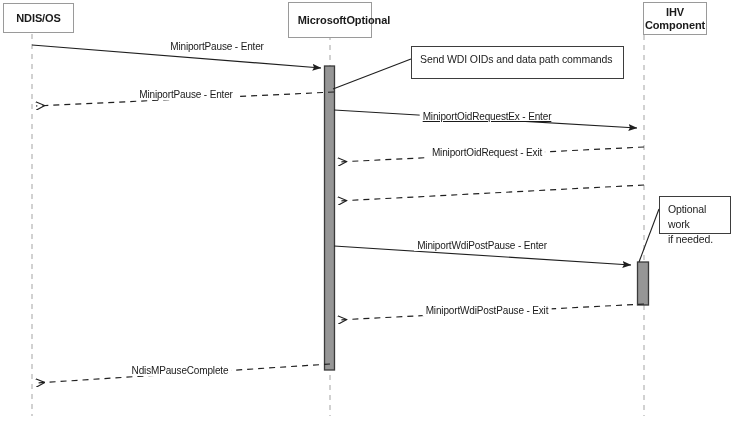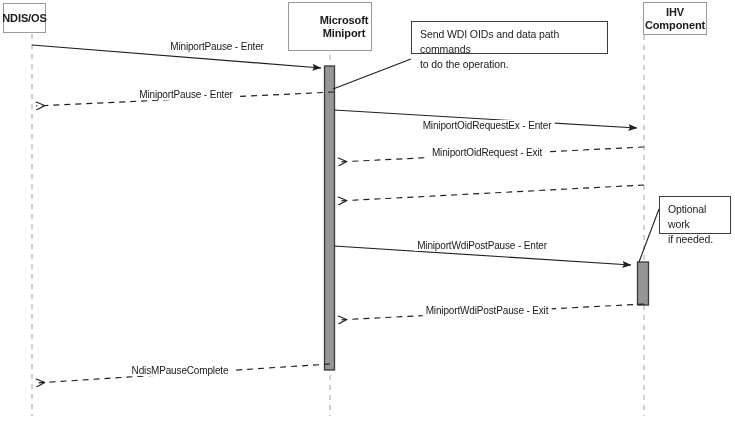--- a/index.html
+++ b/index.html
@@ -106,45 +106,44 @@
 
       <line x1="330" y1="364" x2="36" y2="383" stroke="#1f1f1f" stroke-width="1.15" stroke-dasharray="6 5" marker-end="url(#arrow-open)"></line>
     </g>
 
     <g>
       <line x1="411" y1="59" x2="333" y2="89" stroke="#1f1f1f" stroke-width="1.1"></line>
       <line x1="659" y1="209" x2="639" y2="262" stroke="#1f1f1f" stroke-width="1.1"></line>
     </g>
   </svg>
 
-  <div class="participant-box" style="left:3px; top:3px; width:43px; height:30px;">
+  <div class="participant-box" style="left:3px; top:3px; width:71px; height:30px;">
     <span>NDIS/OS</span>
   </div>
 
-  <div class="participant-box" style="left:288px; top:2px; width:84px; height:49px; flex-direction:column;padding-left:28px;">
+  <div class="participant-box" style="left:288px; top:2px; width:84px; height:36px; flex-direction:row;padding-left:28px;">
     <span>Microsoft</span>
-    <span>Miniport</span>
+    <span>Optional</span>
   </div>
 
   <div class="participant-box" style="left:643px; top:2px; width:64px; height:33px; flex-direction:column;">
     <span>IHV</span>
     <span>Component</span>
   </div>
 
   <div class="msg-label" style="left:186px; top:41px;margin-left:31px;">MiniportPause - Enter</div>
   <div class="msg-label" style="left:186px; top:89px;">MiniportPause - Enter</div>
-  <div class="msg-label" style="left:487px; top:120px;">MiniportOidRequestEx - Enter</div>
+  <div class="msg-label" style="left:487px; top:111px;text-decoration:underline;">MiniportOidRequestEx - Enter</div>
   <div class="msg-label" style="left:487px; top:147px;">MiniportOidRequest - Exit</div>
   <div class="msg-label" style="left:482px; top:240px;">MiniportWdiPostPause - Enter</div>
   <div class="msg-label" style="left:487px; top:305px;">MiniportWdiPostPause - Exit</div>
   <div class="msg-label" style="left:180px; top:365px;">NdisMPauseComplete</div>
 
-  <div class="note-box" style="left:411px; top:21px; width:197px; height:33px;">
+  <div class="note-box" style="left:411px; top:46px; width:213px; height:33px;">
     <div>Send WDI OIDs and data path commands</div>
-    <div>to do the operation.</div>
   </div>
 
   <div class="note-box" style="left:659px; top:196px; width:72px; height:38px;">
     <div>Optional work</div>
     <div>if needed.</div>
   </div>
 
 </div>
 
 </body></html>

